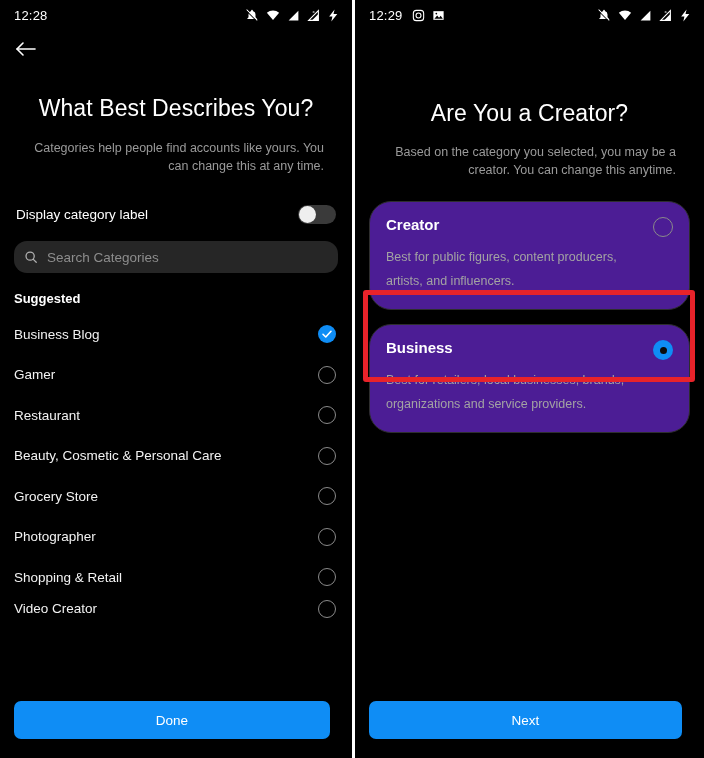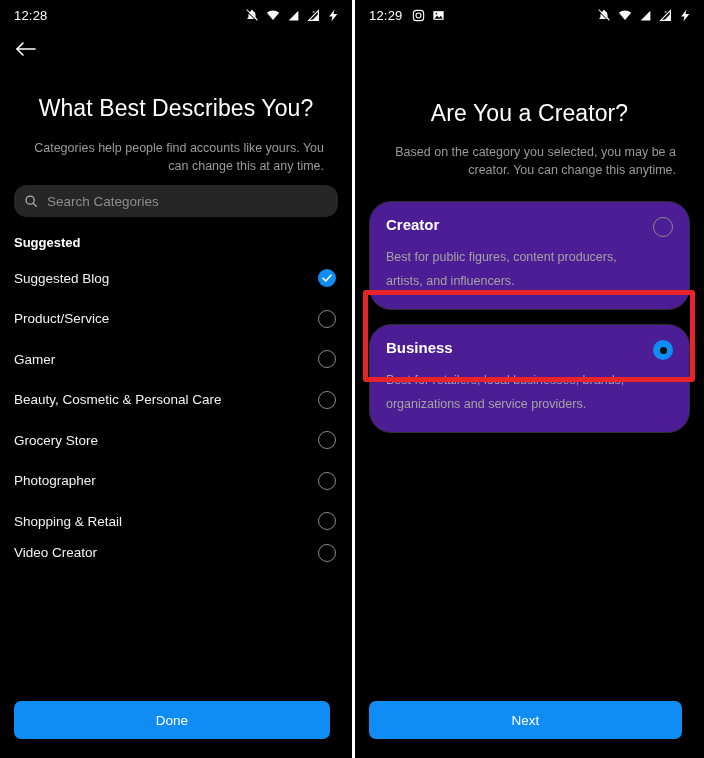--- a/index.html
+++ b/index.html
@@ -153,46 +153,52 @@
       </svg>
     </div>
 
     <div style="margin-top:27px;">
       <div class="h-title">What Best Describes You?</div>
     </div>
     <div style="margin-top:17px;">
       <div class="h-sub">Categories help people find accounts like yours. You can change this at any time.</div>
     </div>
 
+    <div class="toggle-row">
+      <div class="toggle-label">Display category label</div>
+      <div class="switch">
+        <div class="knob"></div>
+      </div>
+    </div>
 
     <div class="search">
       <svg width="14" height="14" viewBox="0 0 24 24" fill="none" stroke="#b0b0b0" stroke-width="2.2" stroke-linecap="round">
         <circle cx="10.5" cy="10.5" r="7"></circle>
         <line x1="16" y1="16" x2="21" y2="21"></line>
       </svg>
       <span class="search-placeholder">Search Categories</span>
     </div>
 
     <div class="list-header">Suggested</div>
 
     <div class="list">
       <div class="list-row">
-        <span class="lbl">Suggested Blog</span>
+        <span class="lbl">Business Blog</span>
         <span class="radio checked">
           <svg width="12" height="12" viewBox="0 0 24 24" fill="none" stroke="#fff" stroke-width="3.2" stroke-linecap="round" stroke-linejoin="round">
               <polyline points="4,12.5 9.5,18 20,6.5"></polyline>
             </svg>
         </span>
       </div>
       <div class="list-row">
-        <span class="lbl">Product/Service</span>
-        <span class="radio"></span>
-      </div>
-      <div class="list-row">
         <span class="lbl">Gamer</span>
+        <span class="radio"></span>
+      </div>
+      <div class="list-row">
+        <span class="lbl">Restaurant</span>
         <span class="radio"></span>
       </div>
       <div class="list-row">
         <span class="lbl">Beauty, Cosmetic &amp; Personal Care</span>
         <span class="radio"></span>
       </div>
       <div class="list-row">
         <span class="lbl">Grocery Store</span>
         <span class="radio"></span>
       </div>

